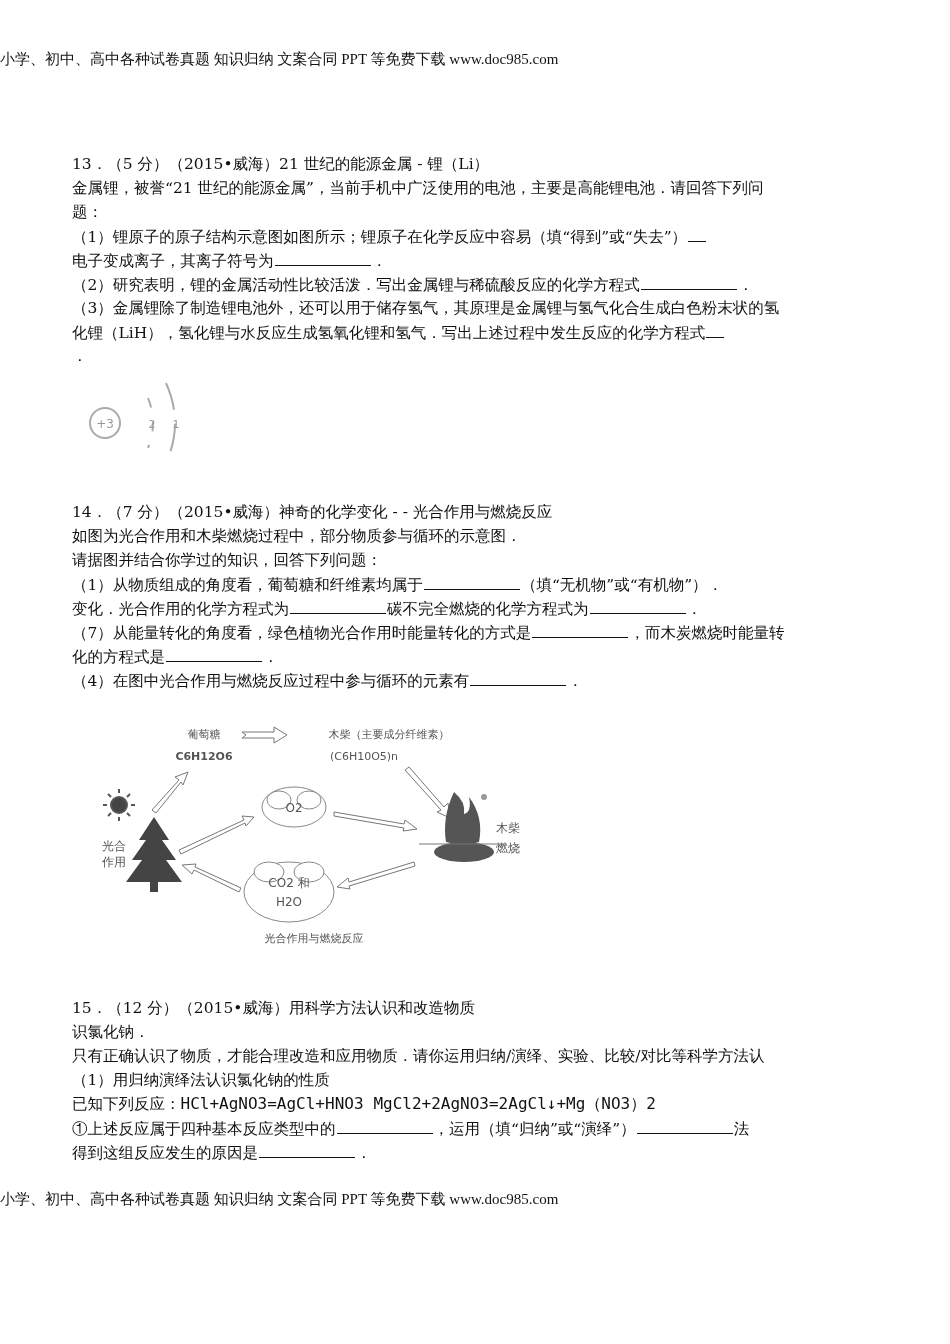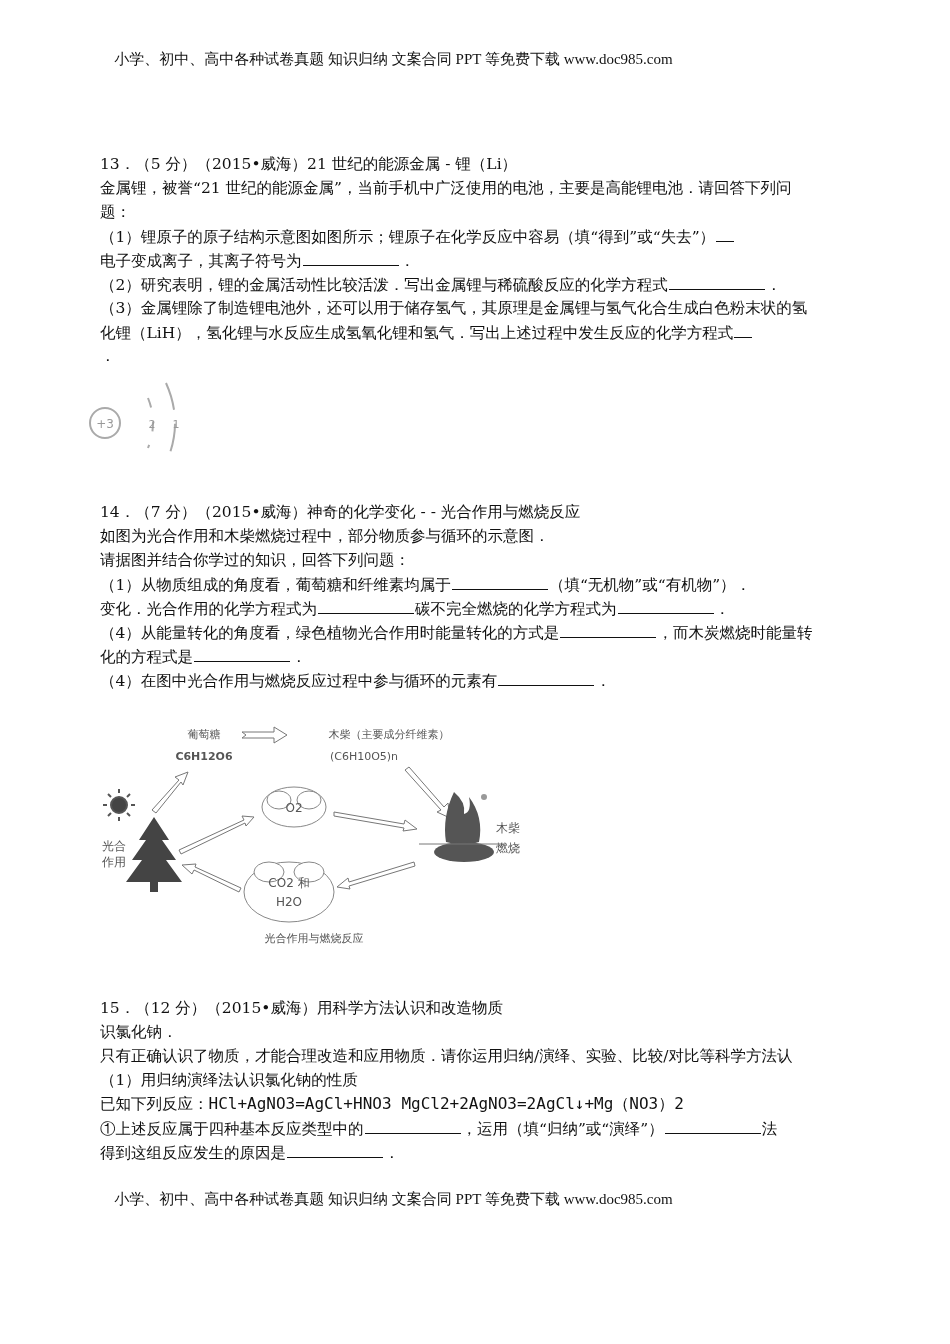--- a/index.html
+++ b/index.html
@@ -2,28 +2,28 @@
 <html><head>
   <meta charset="utf-8">
   <style>
     html, body { margin: 0; padding: 0; background: #ffffff; }
     body {
       width: 950px; height: 1344px; position: relative; overflow: hidden;
       font-family: "DejaVu Serif", "Liberation Serif", serif;
       color: #111111;
     }
     .header, .footer {
-      position: absolute; left: 0; width: 787px; text-align: center;
+      position: absolute; left: 0; width: 787px; 
       font-family: "Liberation Serif", "DejaVu Serif", serif;
       font-size: 15px; color: #111;
     }
     .header { top: 50px; }
     .footer { top: 1190px; }
     .content {
-      position: absolute; left: 100px; width: 780px;
+      position: absolute; left: 72px; width: 780px;
       font-size: 15.5px; line-height: 24px;
     }
     .line { white-space: nowrap; height: 24px; }
     .blank {
       display: inline-block; border-bottom: 1px solid #111; height: 17px;
       vertical-align: baseline; margin: 0 1px;
     }
     .b-short { width: 18px; }
     .b-long { width: 96px; }
     .mono { font-family: "DejaVu Sans Mono", "Liberation Mono", monospace; font-size: 16px; }
@@ -75,21 +75,21 @@
   <div class="line">14．（7 分）（2015•威海）神奇的化学变化 - - 光合作用与燃烧反应</div>
   <div class="line">如图为光合作用和木柴燃烧过程中，部分物质参与循环的示意图．</div>
   <div class="line">请据图并结合你学过的知识，回答下列问题：</div>
   <div class="line">
     <span>（1）从物质组成的角度看，葡萄糖和纤维素均属于</span><span class="blank b-long"></span><span>（填“无机物”或“有机物”）．</span>
   </div>
   <div class="line">
     <span>变化．光合作用的化学方程式为</span><span class="blank b-long"></span><span>碳不完全燃烧的化学方程式为</span><span class="blank b-long"></span><span>．</span>
   </div>
   <div class="line">
-    <span>（4）从能量转化的角度看，绿色植物光合作用时能量转化的方式是</span><span class="blank b-long"></span><span>，而木炭燃烧时能量转</span>
+    <span>（7）从能量转化的角度看，绿色植物光合作用时能量转化的方式是</span><span class="blank b-long"></span><span>，而木炭燃烧时能量转</span>
   </div>
   <div class="line">
     <span>化的方程式是</span><span class="blank b-long"></span><span>．</span>
   </div>
   <div class="line">
     <span>（4）在图中光合作用与燃烧反应过程中参与循环的元素有</span><span class="blank b-long"></span><span>．</span>
   </div>
 </div>
 
 <div class="diagram">

